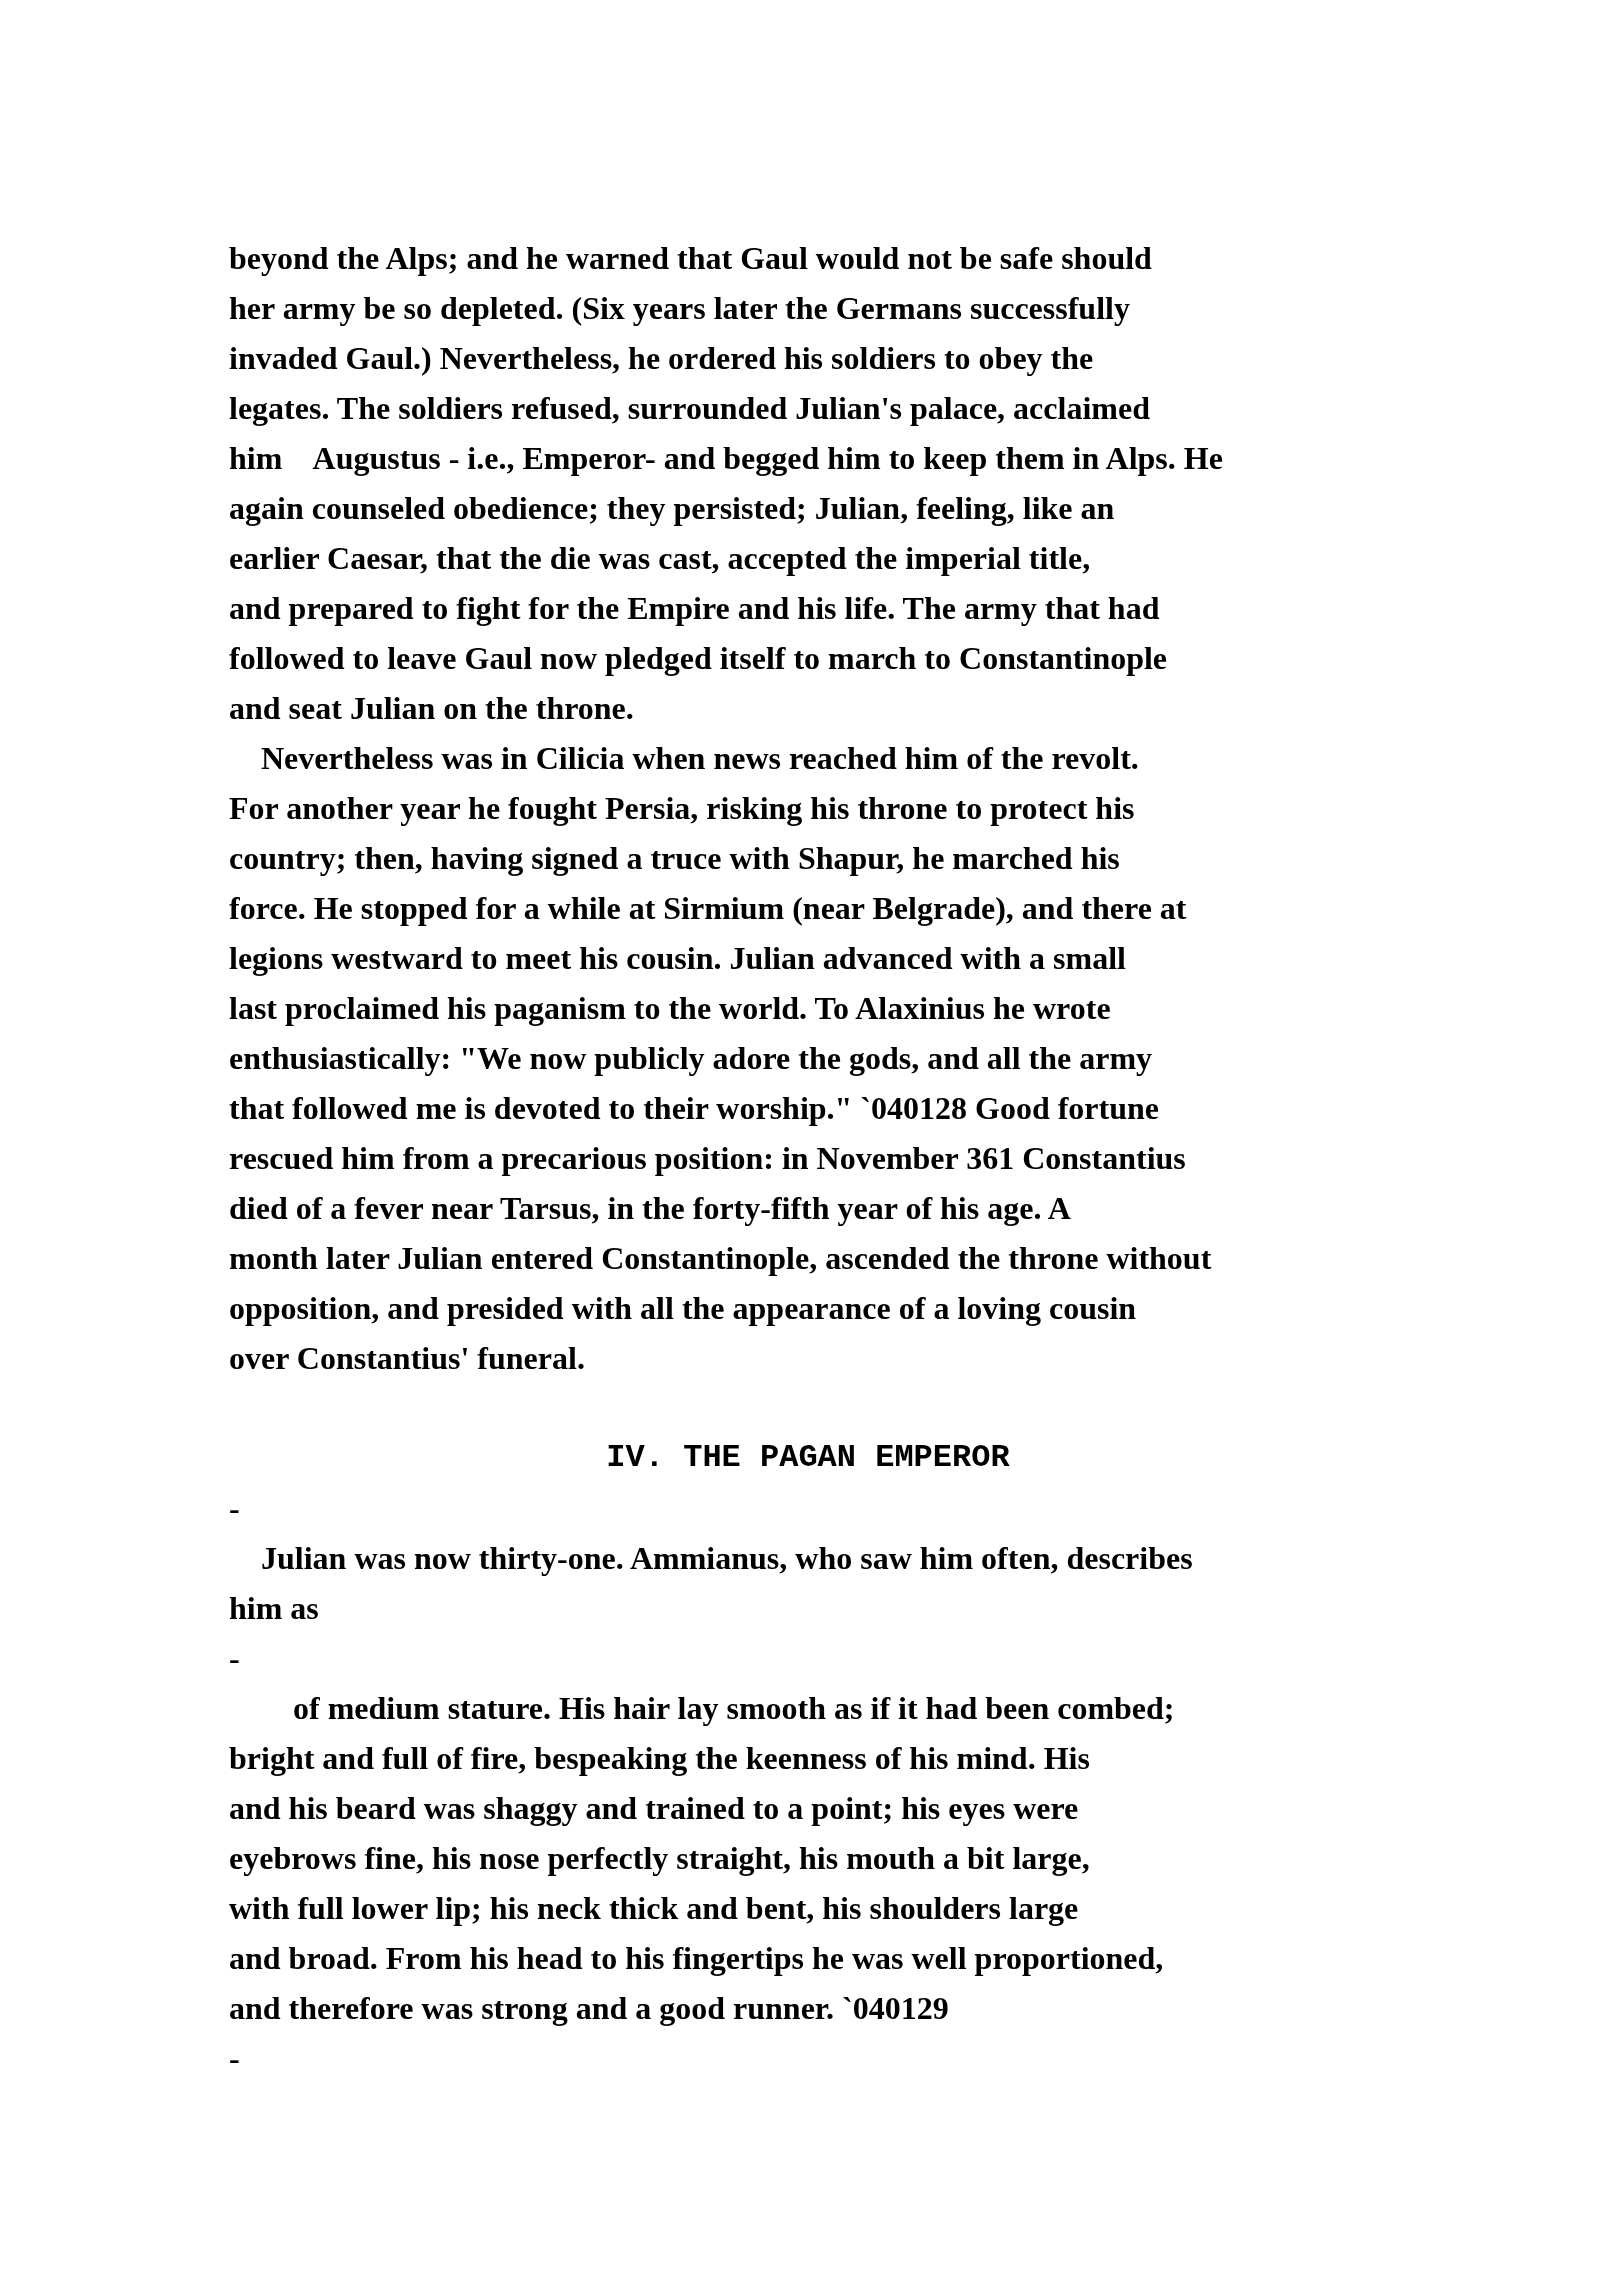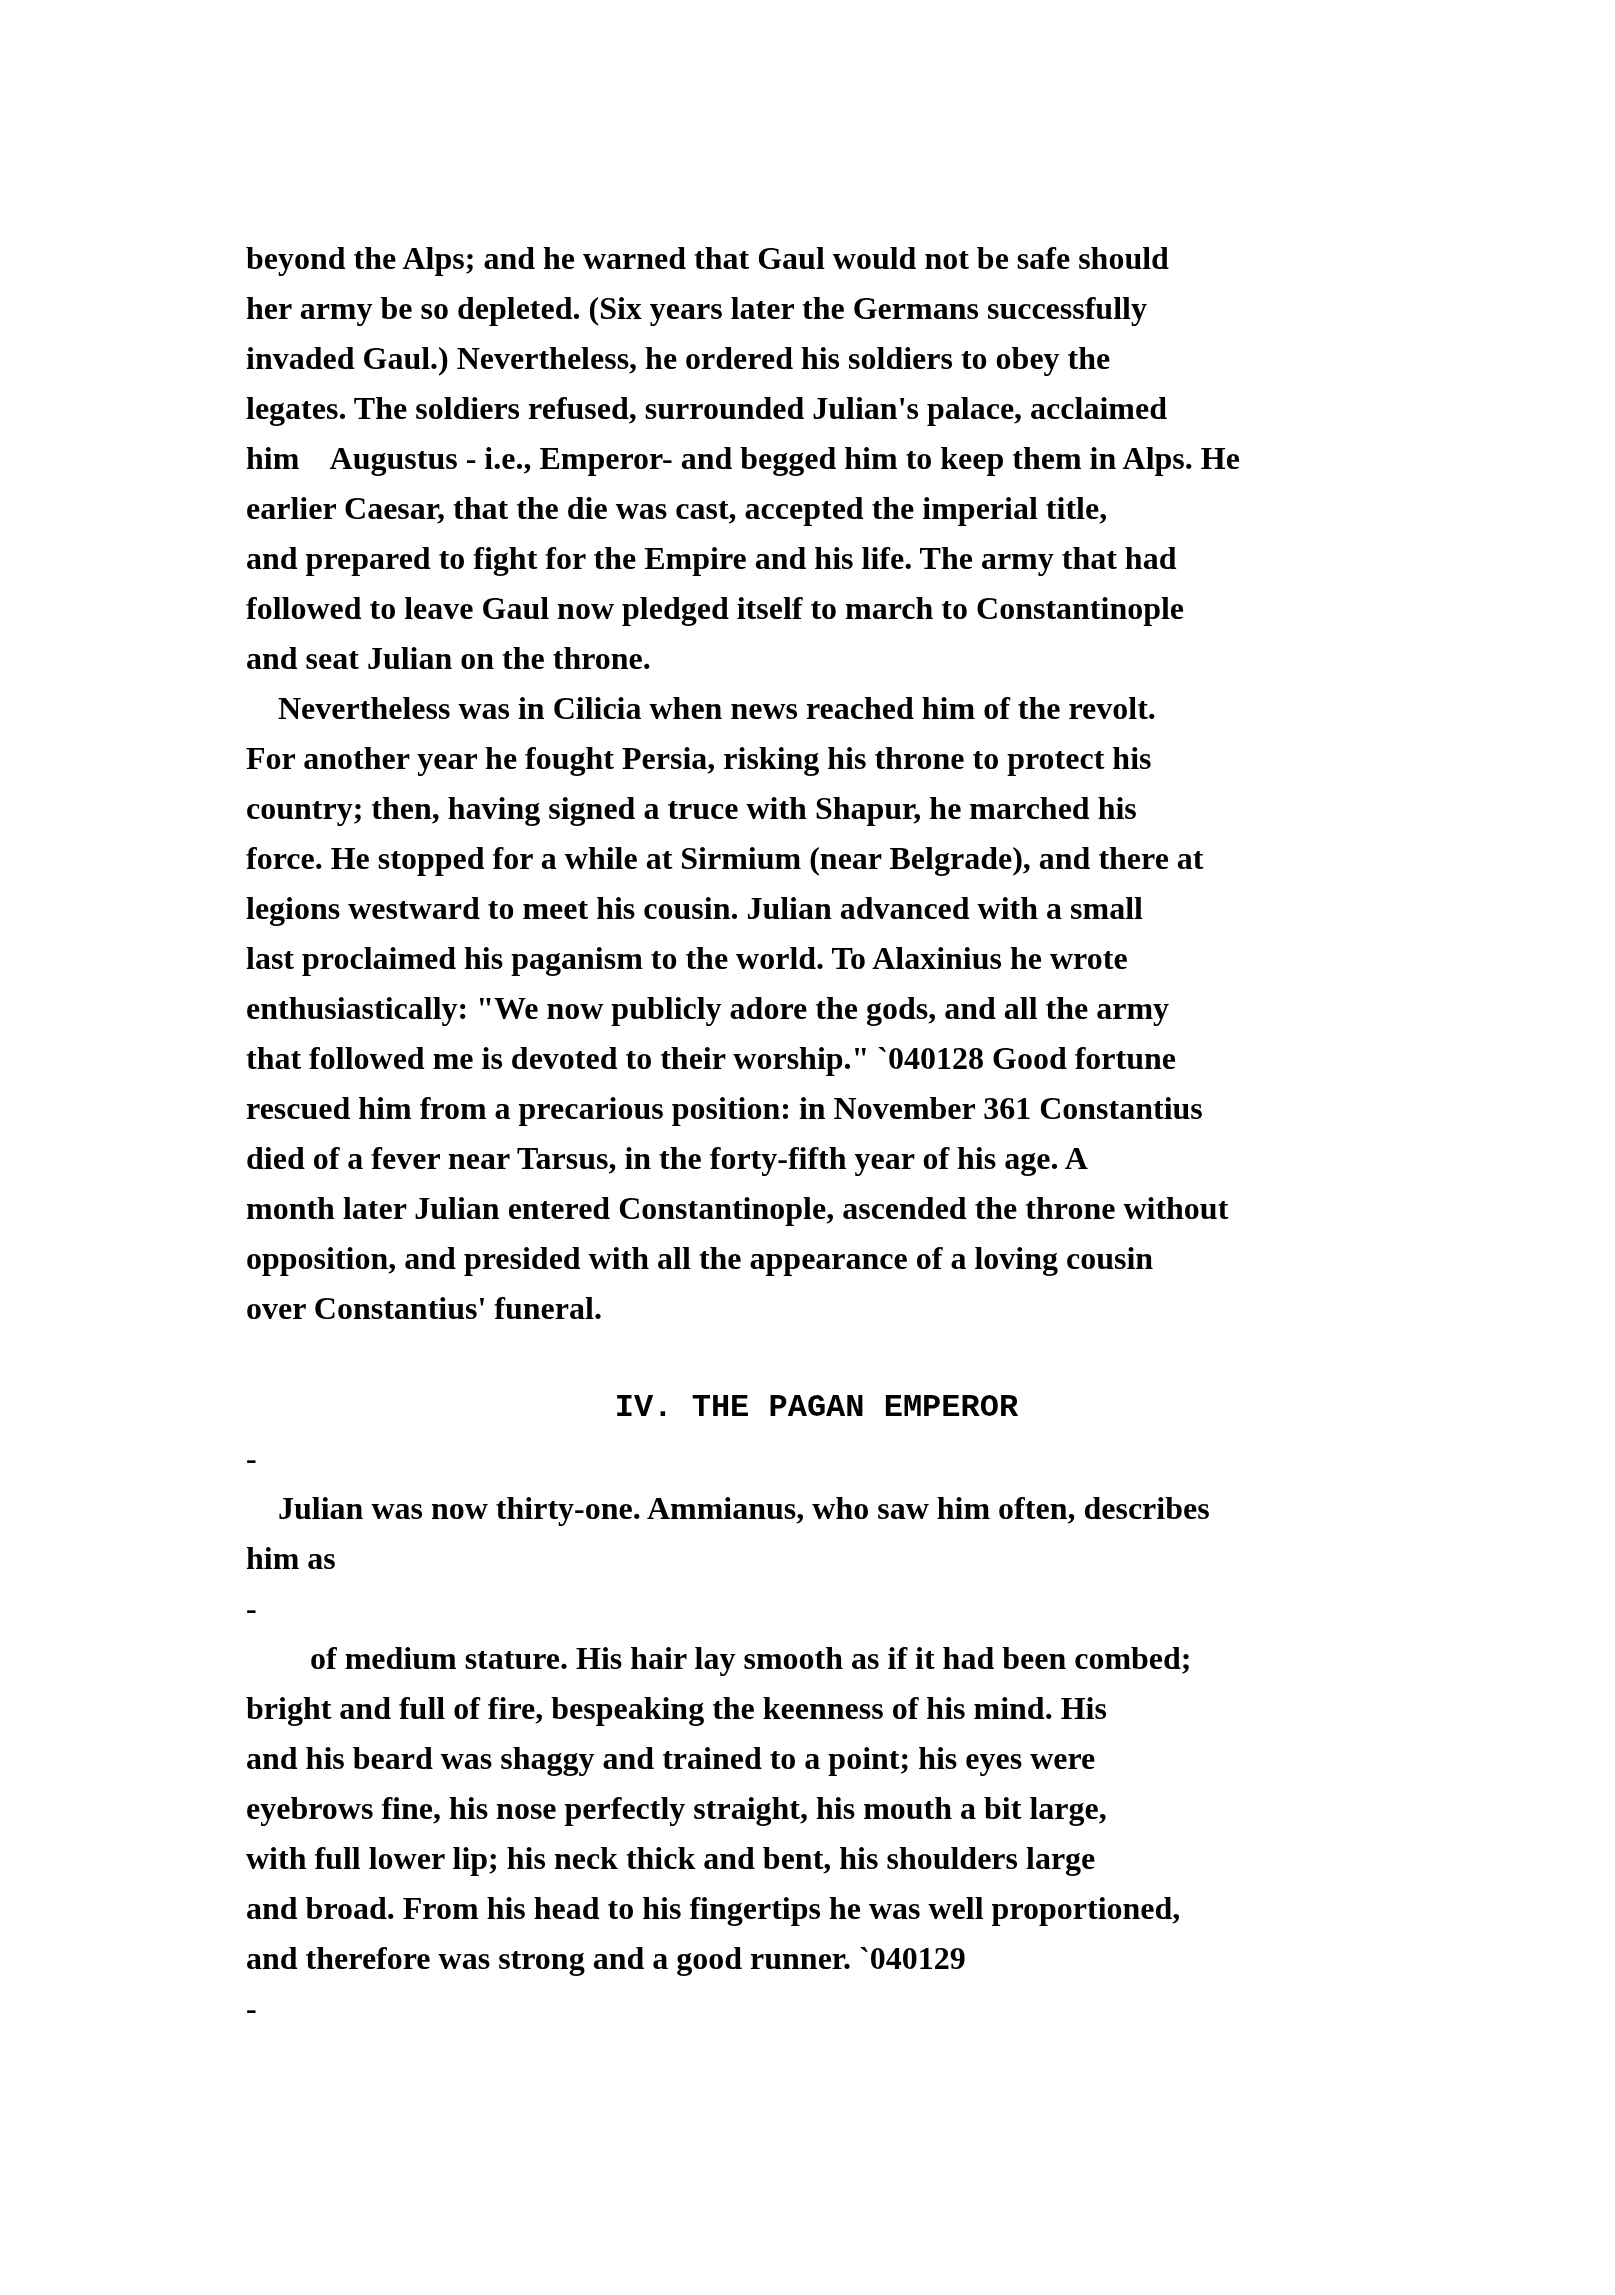--- a/index.html
+++ b/index.html
@@ -22,41 +22,41 @@
     left: 229px;
     top: 233px;
     width: 1158px;
     font-size: 32px;
     line-height: 50px;
   }
   .block { margin: 0; padding: 0; }
   .line {
     white-space: pre;
     min-height: 50px;
-    margin-left: 17px;
   }
   .block.heading .line {
     text-align: center;
     font-family: Liberation Mono, monospace;
   }
   .block.spacer {
     height: 50px;
   }
 </style>
 </head>
 <body>
 
 <div class="page">
   <div class="text-content">
       <div class="block body">
         <div class="line">beyond the Alps; and he warned that Gaul would not be safe should</div>
         <div class="line">her army be so depleted. (Six years later the Germans successfully</div>
         <div class="line">invaded Gaul.) Nevertheless, he ordered his soldiers to obey the</div>
         <div class="line">legates. The soldiers refused, surrounded Julian's palace, acclaimed</div>
         <div class="line">him    Augustus - i.e., Emperor- and begged him to keep them in Alps. He</div>
+        <div class="line">again counseled obedience; they persisted; Julian, feeling, like an</div>
         <div class="line">earlier Caesar, that the die was cast, accepted the imperial title,</div>
         <div class="line">and prepared to fight for the Empire and his life. The army that had</div>
         <div class="line">followed to leave Gaul now pledged itself to march to Constantinople</div>
         <div class="line">and seat Julian on the throne.</div>
       </div>
       <div class="block body">
         <div class="line">    Nevertheless was in Cilicia when news reached him of the revolt.</div>
         <div class="line">For another year he fought Persia, risking his throne to protect his</div>
         <div class="line">country; then, having signed a truce with Shapur, he marched his</div>
         <div class="line">force. He stopped for a while at Sirmium (near Belgrade), and there at</div>

